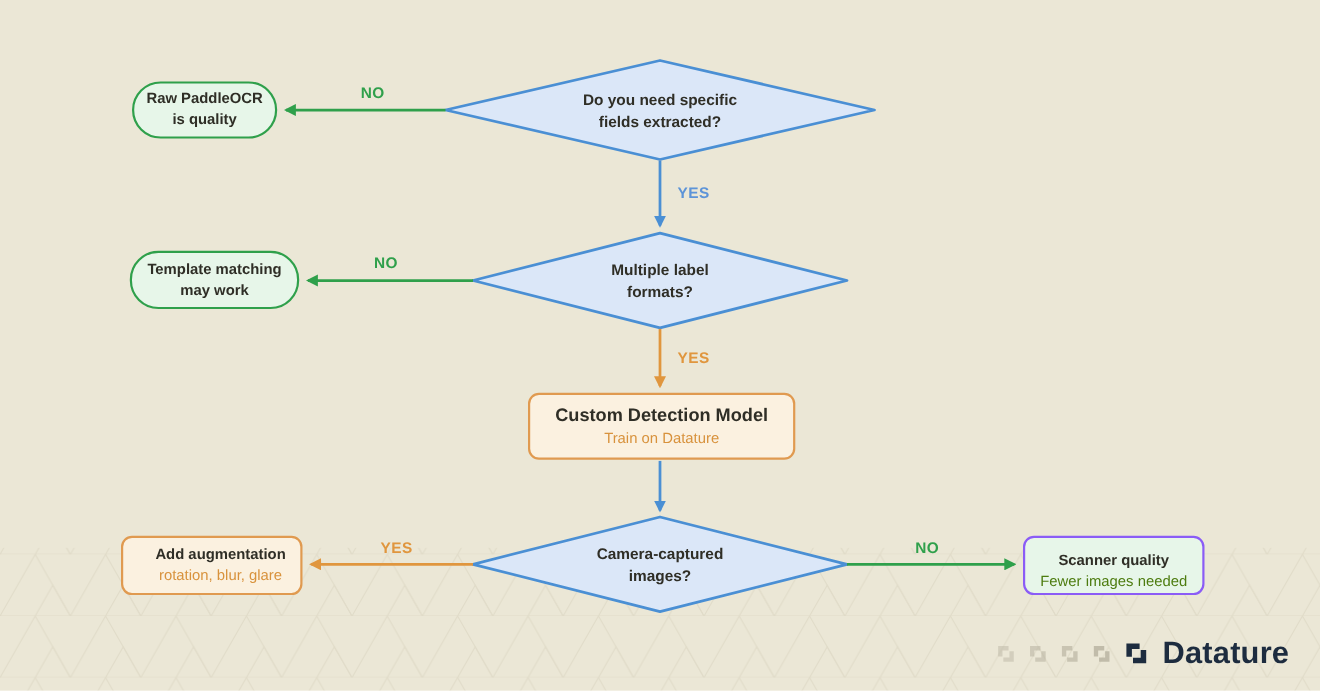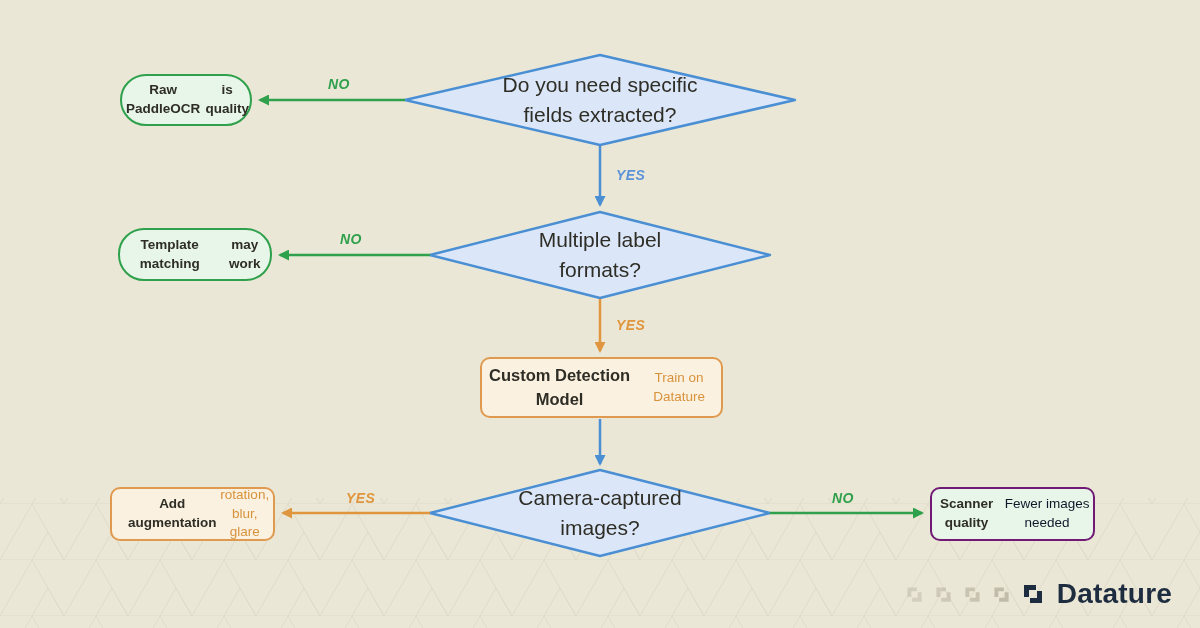--- a/index.html
+++ b/index.html
@@ -12,33 +12,35 @@
     height: 628px;
     background: #ebe7d6;
     overflow: hidden;
   }
   .layer { position: absolute; left: 0; top: 0; width: 1200px; height: 628px; }
 
   
   .node {
     position: absolute;
     display: flex;
+    flex-direction: column;
     align-items: center;
     justify-content: center;
     text-align: center;
   }
   .pill-green {
     background: #e7f6e9;
     border: 2px solid #2fa04b;
     border-radius: 26px;
   }
   .rect-green {
     background: #e7f6e9;
-    border: 2px solid #701a75;
+    border: 2px solid #8b5cf6;
     border-radius: 10px;
+    justify-content: flex-end;
   }
   .rect-orange {
     background: #fbf1e0;
     border: 2px solid #e09a50;
     border-radius: 10px;
   }
   .rect-orange-big {
     background: #fbf1e0;
     border: 2.5px solid #e09a50;
     border-radius: 10px;
@@ -49,42 +51,41 @@
     line-height: 1.4;
     color: #2f2e26;
   }
   .t-title-lg {
     font-weight: bold;
     font-size: 16.5px;
     line-height: 1.4;
     color: #2f2e26;
   }
   .t-sub-orange { font-size: 13.5px; line-height: 1.4; color: #d8923c; }
-  .t-sub-green  { font-size: 13.5px; line-height: 1.4; color: #0f172a; }
+  .t-sub-green  { font-size: 13.5px; line-height: 1.4; color: #4d7c0f; }
 
   
   .diamond-label {
     position: absolute;
     display: flex;
     flex-direction: column;
     align-items: center;
     justify-content: center;
-    font-weight: normal;
-    font-size: 21px;
+    font-weight: bold;
+    font-size: 14px;
     line-height: 1.45;
     color: #2f2e26;
   }
 
   
   .edge-label {
     position: absolute;
     font-weight: bold;
     font-size: 14px;
     letter-spacing: 0.4px;
-    font-style: italic;
   }
   .lbl-green  { color: #2fa04b; }
   .lbl-blue   { color: #5d94d8; }
   .lbl-orange { color: #e0963e; }
 
   
   .brand-row {
     position: absolute;
     right: 28px;
     bottom: 18px;

